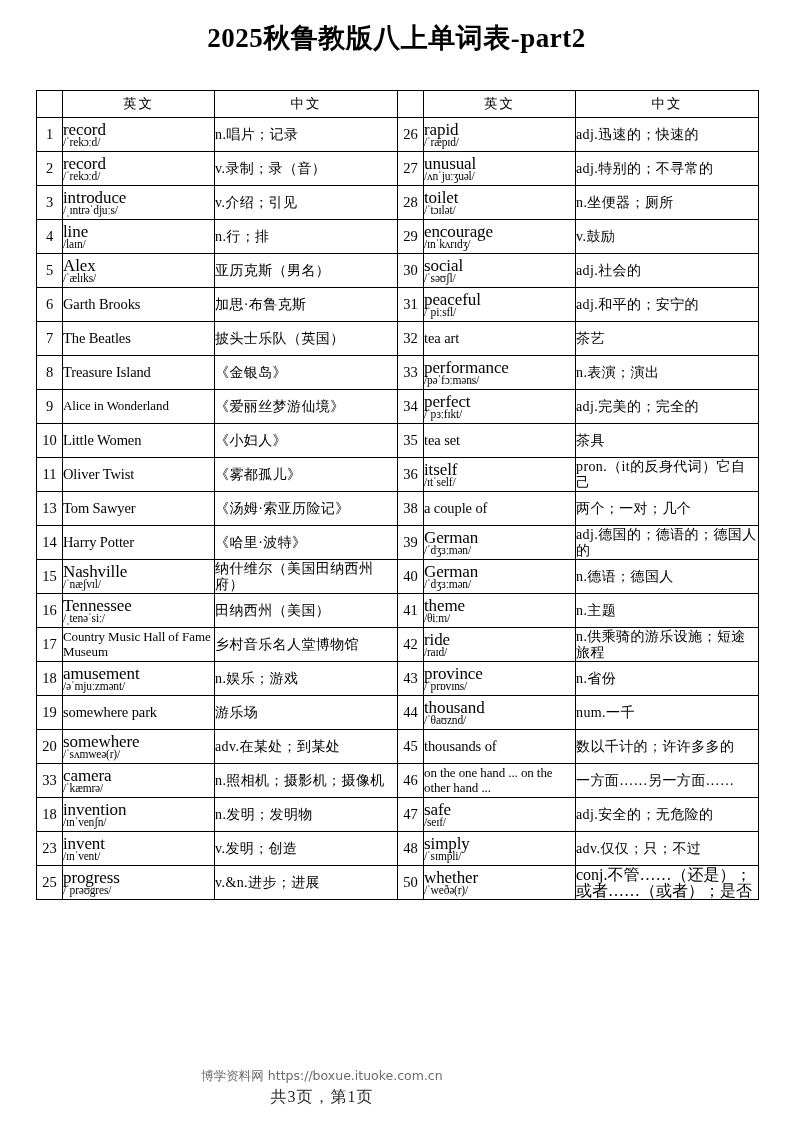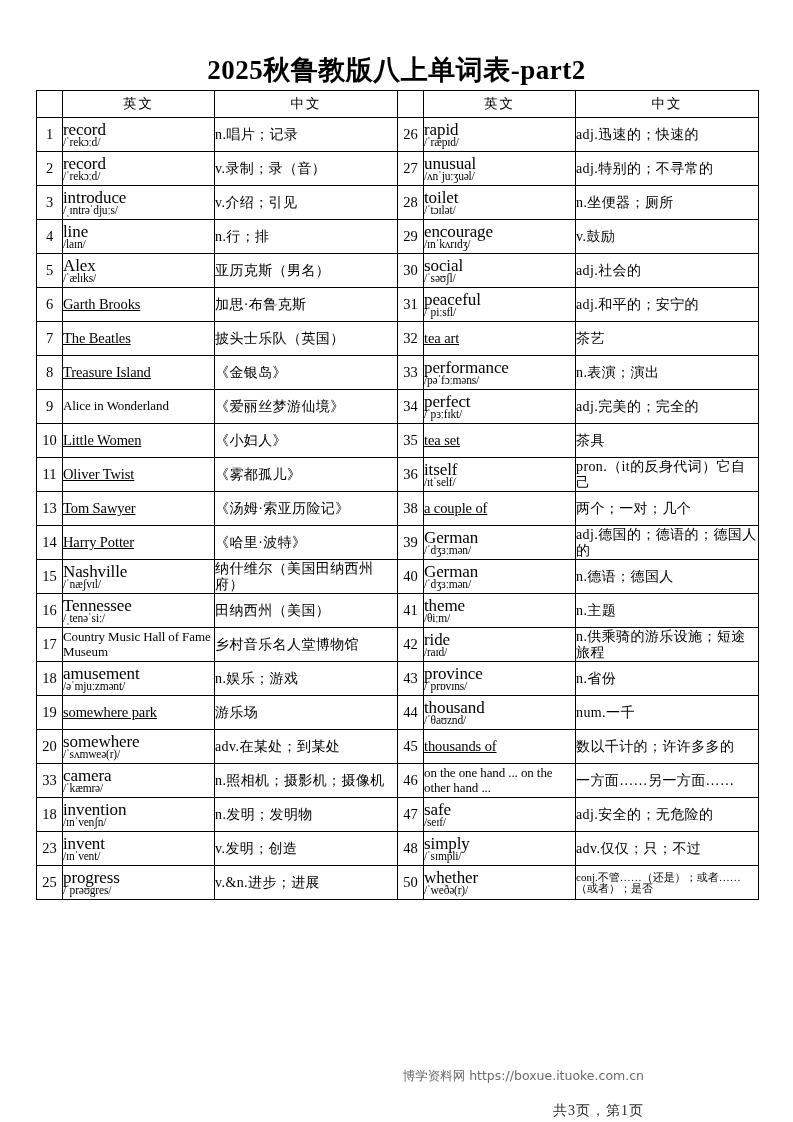--- a/index.html
+++ b/index.html
@@ -19,21 +19,21 @@
   .page {
     position: relative;
     width: 793px;
     height: 1122px;
     box-sizing: border-box;
   }
 
   
   .doc-title {
     position: absolute;
-    top: 52px;
+    top: 20px;
     left: 0;
     width: 793px;
     text-align: center;
     font-family: "Liberation Serif", "DejaVu Serif", serif;
     font-size: 27px;
     font-weight: 700;
     letter-spacing: 0.5px;
     color: #000;
     white-space: nowrap;
   }
@@ -96,21 +96,20 @@
     font-size: 17px;
     font-family: "Liberation Serif", "DejaVu Serif", serif;
     line-height: 1.0;
     white-space: nowrap;
     letter-spacing: -0.1px;
   }
   .word.plain {
     font-size: 14.5px;
     white-space: normal;
     line-height: 1.12;
-    text-decoration: underline;
   }
   .word.small {
     font-size: 13px;
     white-space: normal;
     line-height: 1.12;
   }
   .phon {
     display: block;
     font-size: 11.5px;
     font-family: Liberation Serif, serif;
@@ -124,44 +123,44 @@
     padding: 0 3px 0 6px;
     font-size: 14px;
     font-family: "Liberation Serif", "DejaVu Serif", serif;
     line-height: 1.12;
     letter-spacing: 0.4px;
     overflow: hidden;
   }
   td.chi.tight {
     line-height: 1.0;
     letter-spacing: 0px;
-    font-size: 11px;
+    font-size: 16px;
   }
 
   
   .footer {
     position: absolute;
     top: 1068px;
     left: 0;
     width: 644px;
-    text-align: right;
+    text-align: center;
   }
   .site-line {
     font-size: 12.5px;
     font-family: "DejaVu Sans", sans-serif;
     color: #6b6b6b;
     line-height: 1.25;
   }
   .page-line {
-    font-size: 14px;
+    font-size: 16px;
     font-family: "Liberation Serif", "DejaVu Serif", serif;
     color: #2b2b2b;
     line-height: 1.25;
     letter-spacing: 1px;
-    margin-top: 18px;
+    margin-top: 3px;
   }
 </style>
 </head>
 <body>
 
 <div class="page">
 
   <div class="doc-title">2025秋鲁教版八上单词表-part2</div>
 
   <div class="table-wrap">

